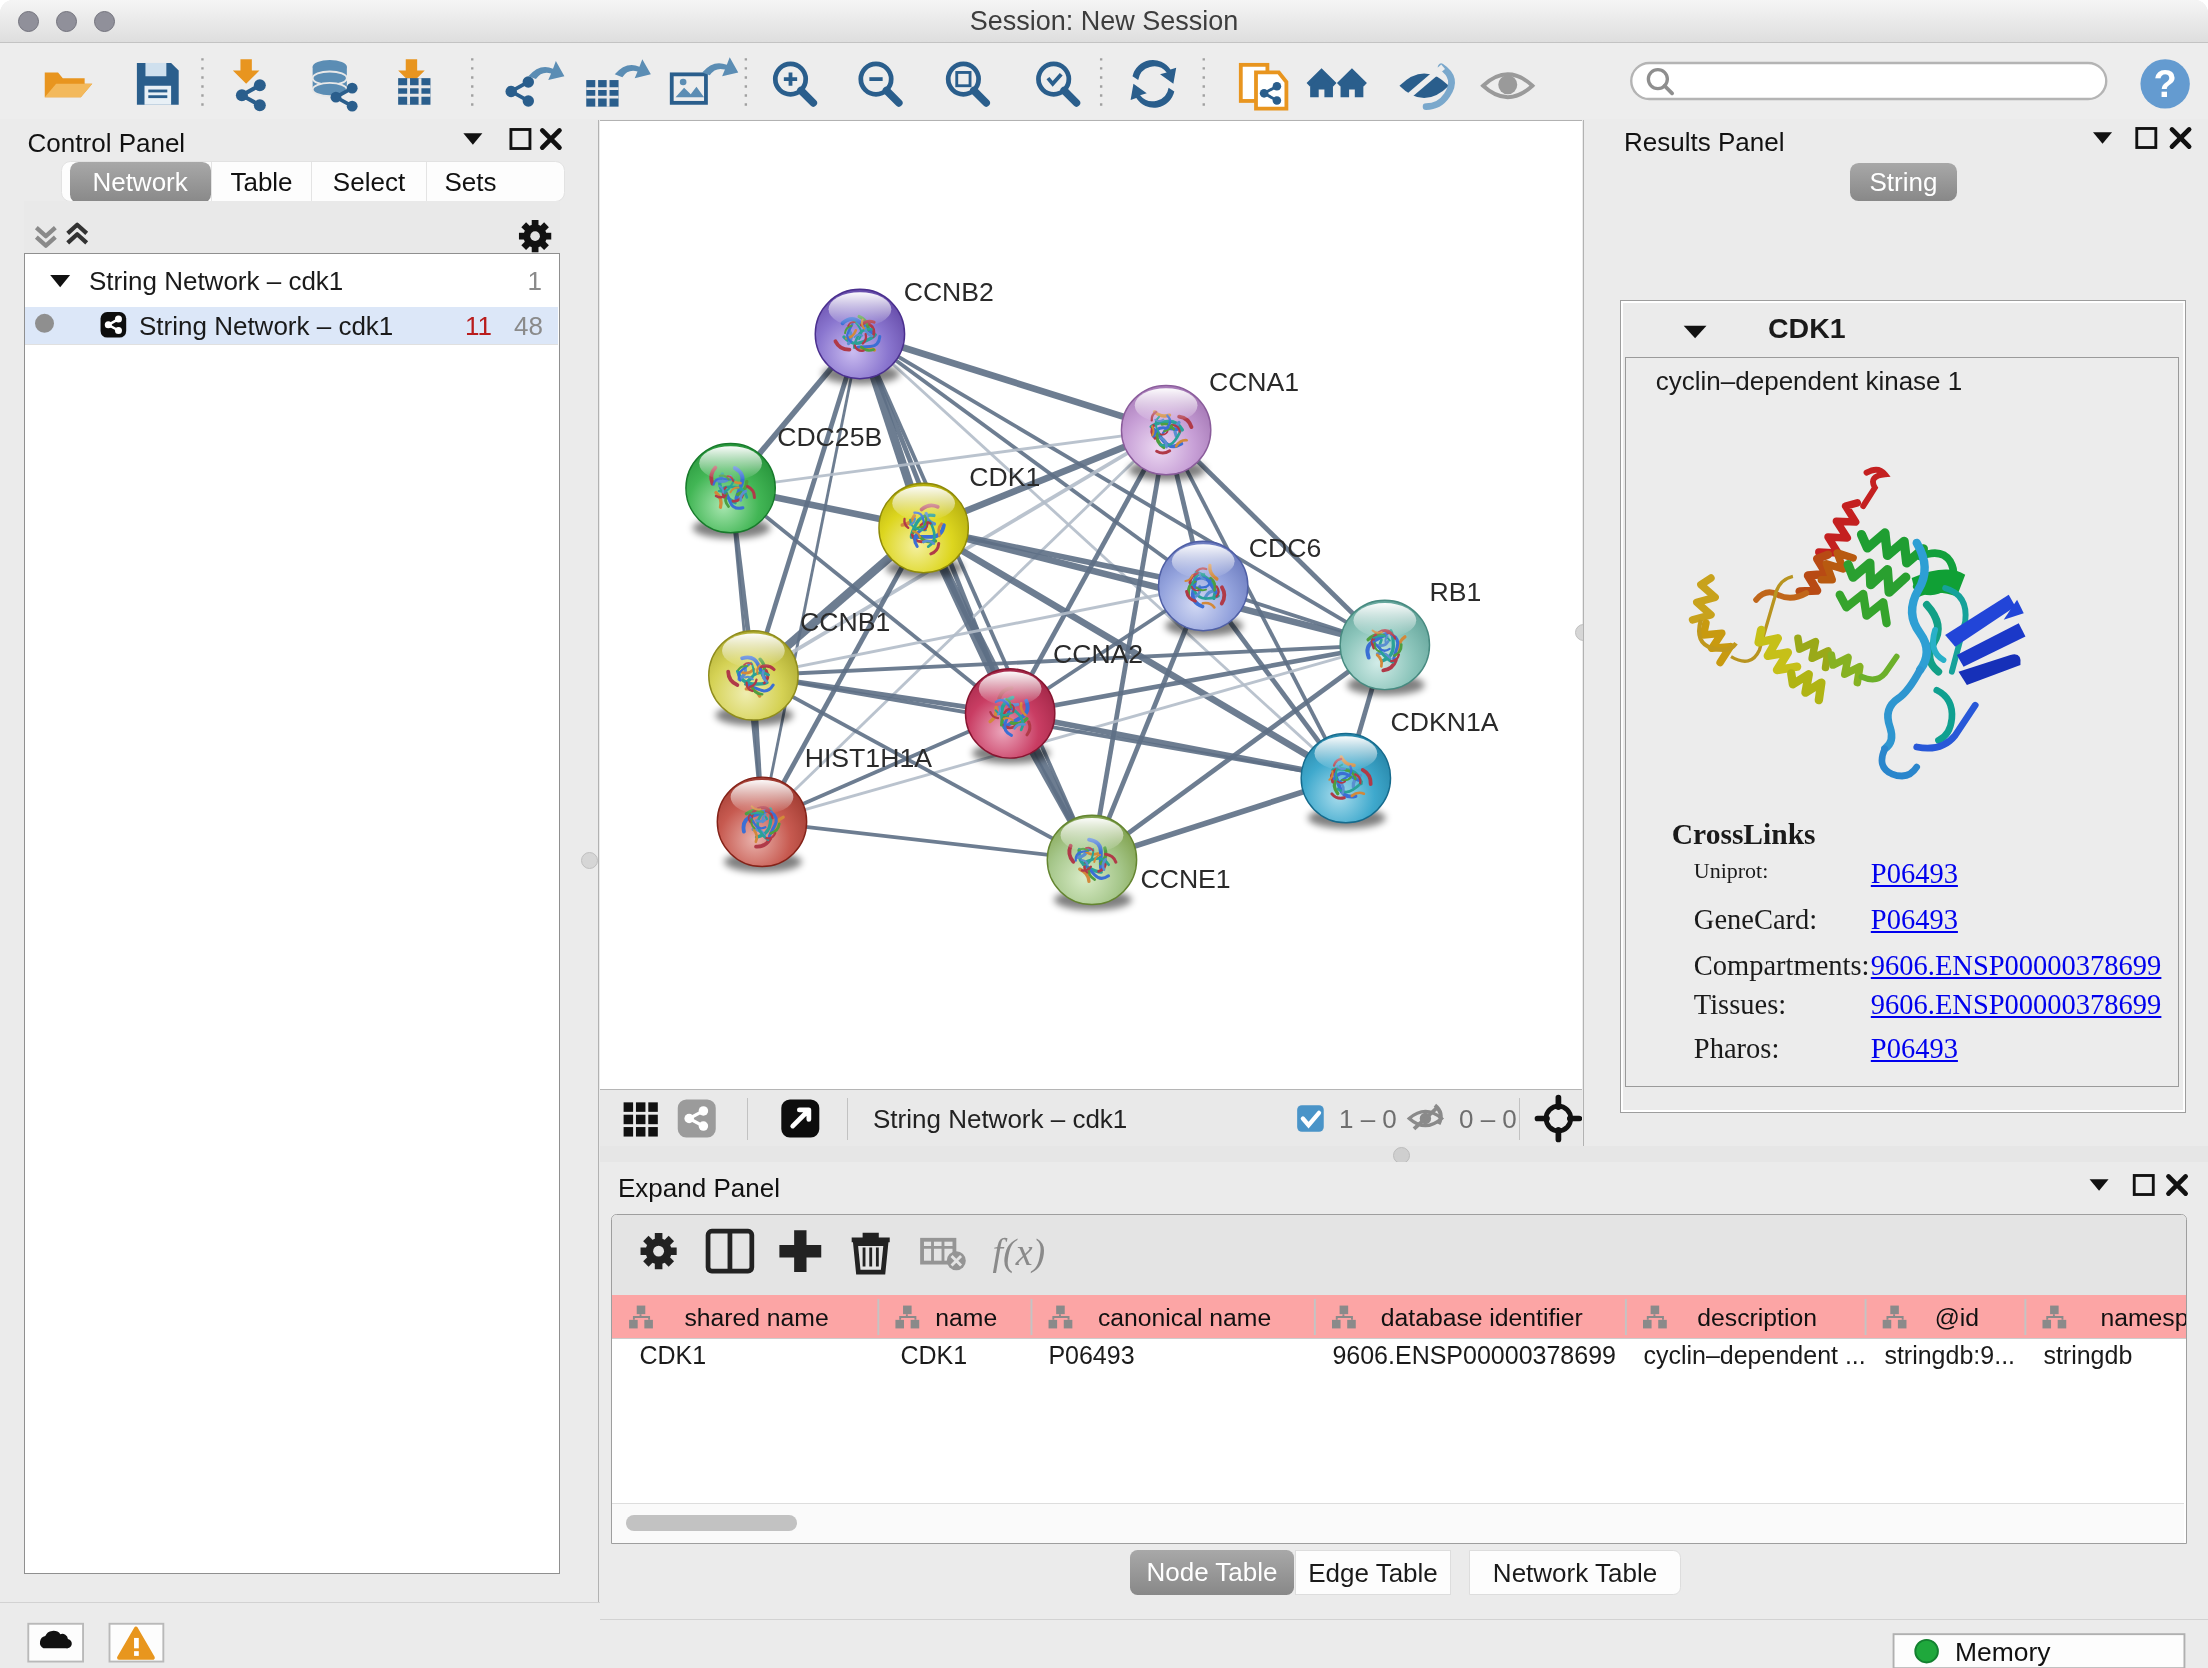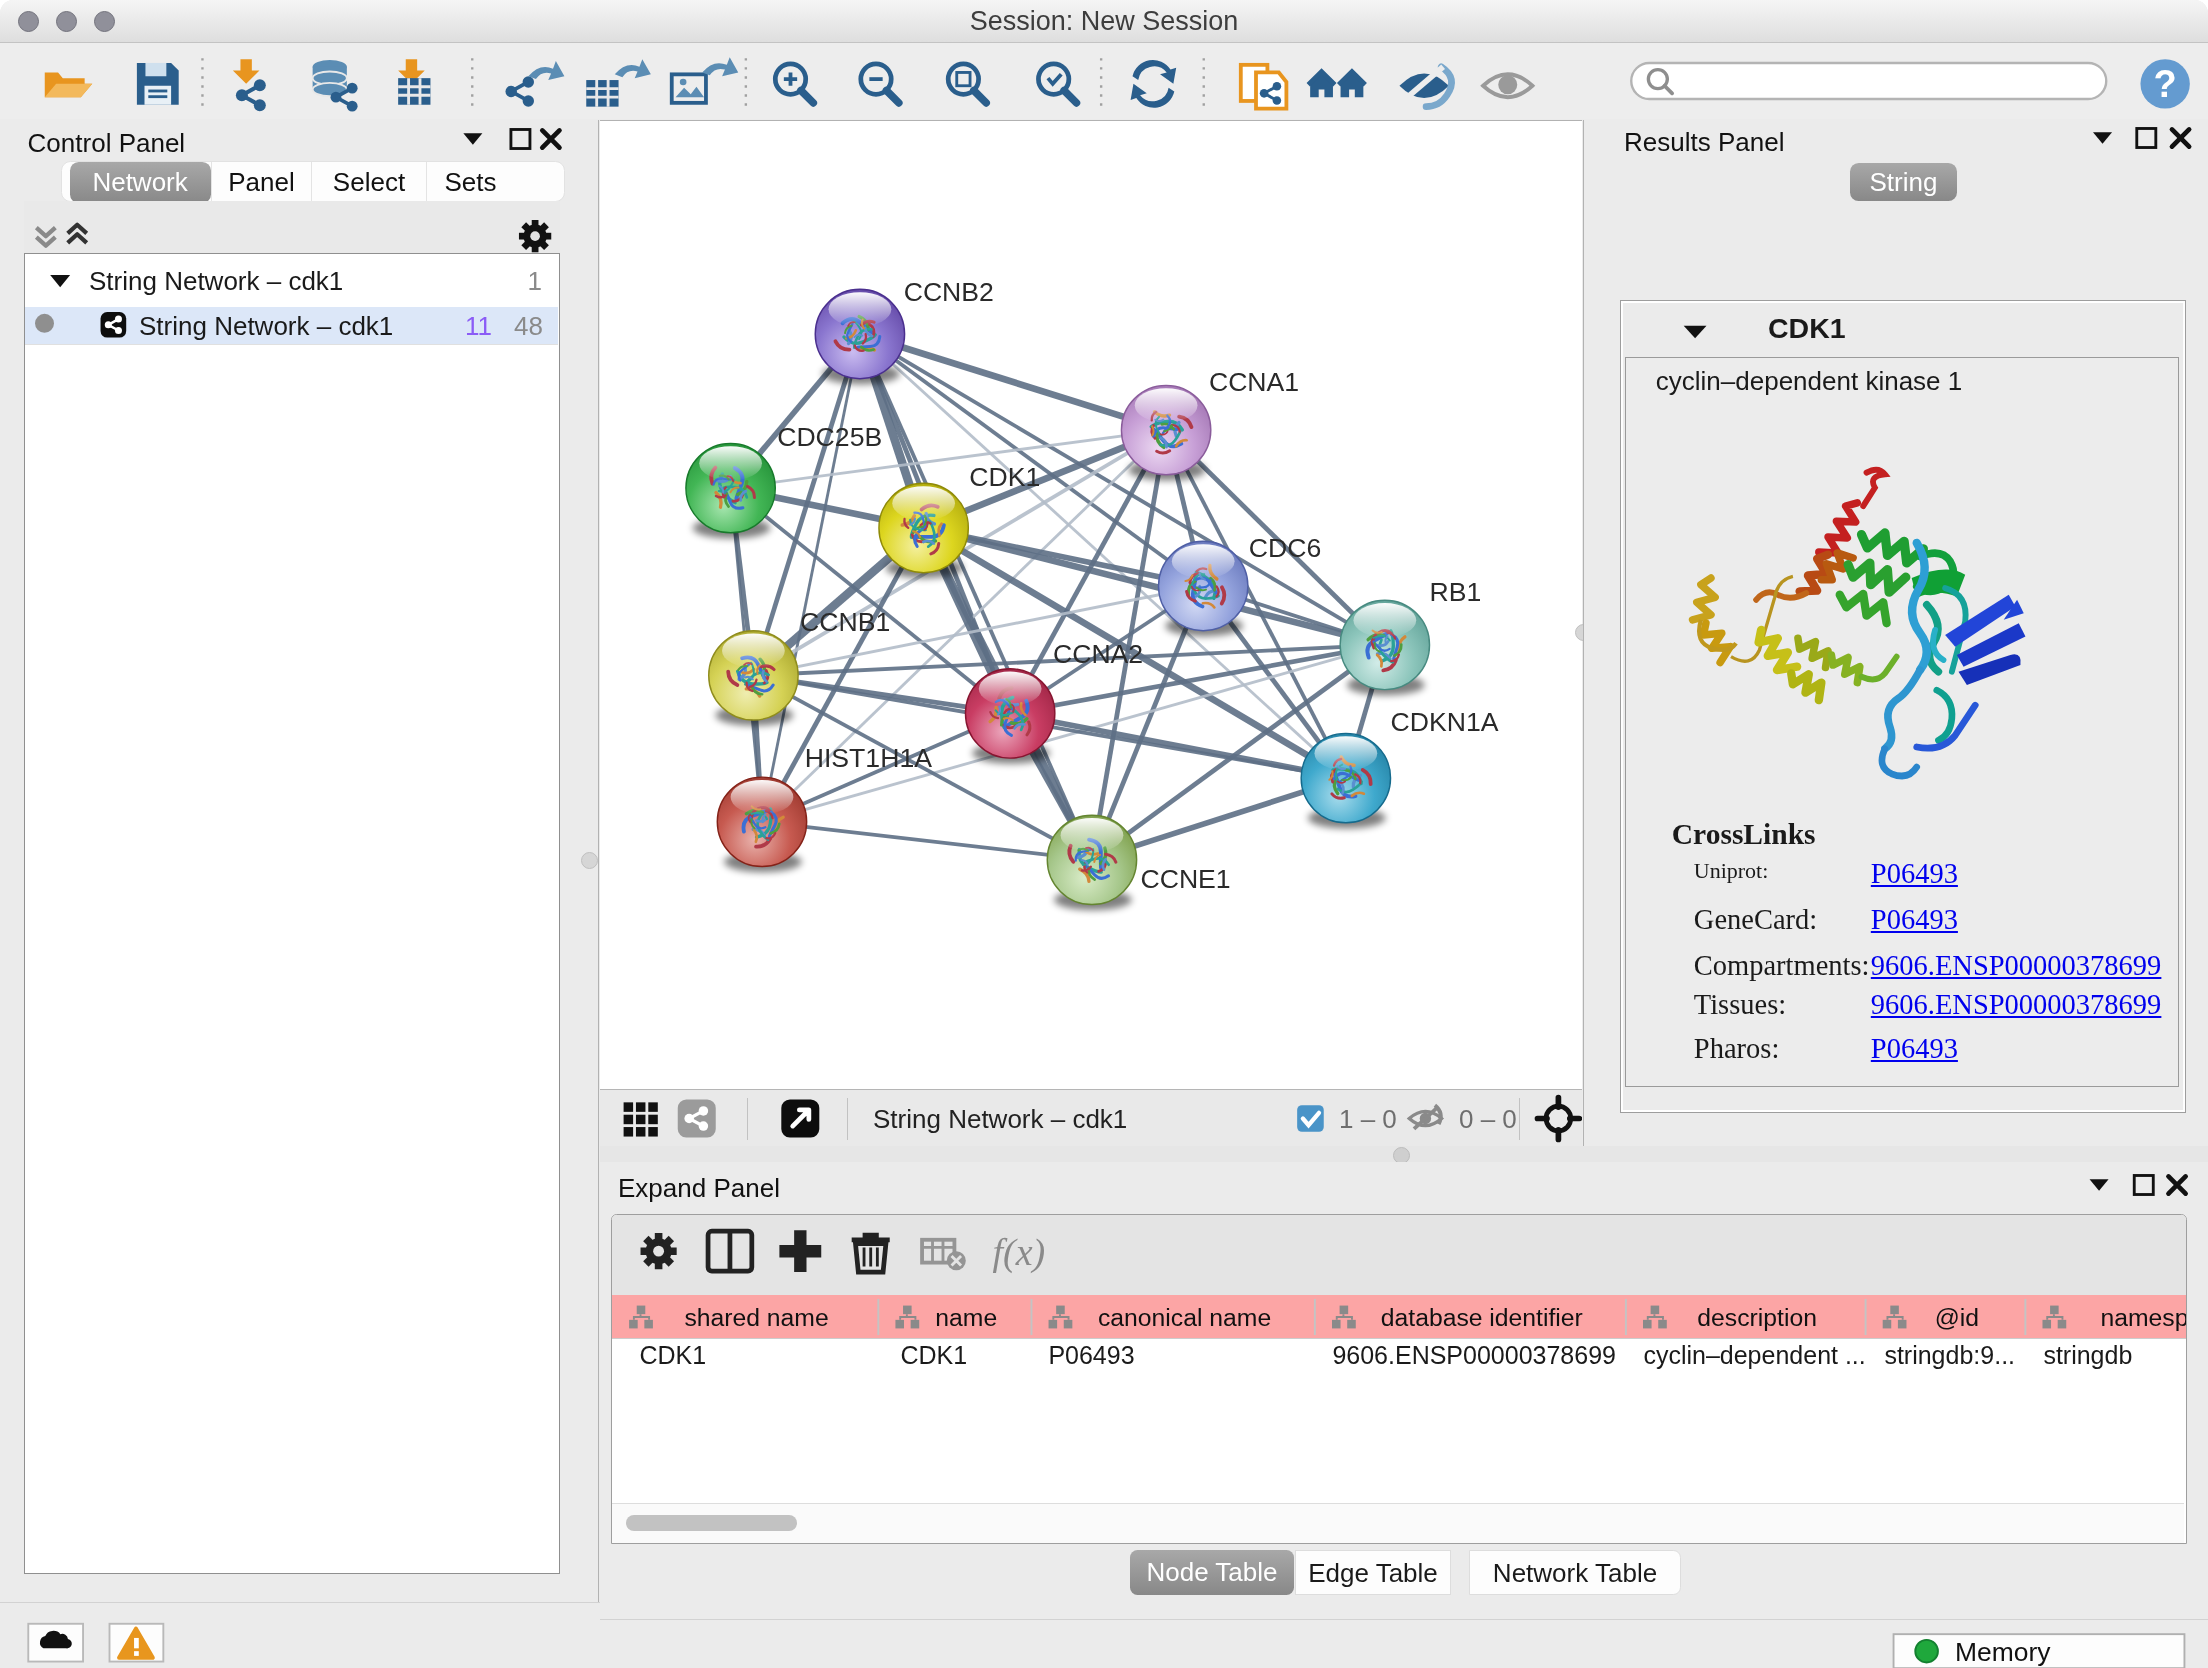--- a/index.html
+++ b/index.html
@@ -195,21 +195,21 @@
     <div class="phead" style="position:absolute;left:27.6px;top:7.6px;">Control Panel</div>
     <div>
         <svg width="666" height="46" viewBox="0 0 700 48" style="position:absolute;left:0;top:-3.8px;pointer-events:none;">
           <path d="M487,18 h20 l-10,12 z" fill="#111"></path>
           <rect x="537" y="14" width="20" height="20" fill="none" stroke="#111" stroke-width="3"></rect>
           <path d="M570,15 l18,18 M570,33 l18,-18" stroke="#111" stroke-width="5" stroke-linecap="round"></path>
         </svg>
       </div>
     <div class="ctabbar">
       <div class="ctab tabgray" style="left:7.6px;width:141px;border-radius:8.6px;">Network</div>
-      <div class="ctab tabwhite" style="left:149px;width:99px;border-left:1px solid #e4e4e4;">Panel</div>
+      <div class="ctab tabwhite" style="left:149px;width:99px;border-left:1px solid #e4e4e4;">Table</div>
       <div class="ctab tabwhite" style="left:249px;width:114px;border-left:1px solid #e4e4e4;">Select</div>
       <div class="ctab tabwhite" style="left:364px;width:87px;border-left:1px solid #e4e4e4;">Sets</div>
     </div>
     <div style="position:absolute;left:24px;top:81px;width:536px;height:52px;background:#e9e9e9;"></div>
     <svg width="599" height="171" viewBox="0 0 630 180" style="position:absolute;left:0;top:81px;">
         <path d="M38,28 l10,9 10,-9 M38,38 l10,9 10,-9" stroke="#8a8a8a" stroke-width="4.5" fill="none" stroke-linejoin="round"></path>
         <path d="M71,44 l10,-9 10,9 M71,34 l10,-9 10,9" stroke="#333" stroke-width="4.5" fill="none" stroke-linejoin="round"></path>
         <circle cx="563" cy="37" r="12.2" fill="#111"></circle>
         <line x1="571.5" y1="37.0" x2="580.0" y2="37.0" stroke="#111" stroke-width="7.1"></line>
         <line x1="569.0" y1="43.0" x2="575.0" y2="49.0" stroke="#111" stroke-width="7.1"></line>
@@ -219,21 +219,21 @@
         <line x1="557.0" y1="31.0" x2="551.0" y2="25.0" stroke="#111" stroke-width="7.1"></line>
         <line x1="563.0" y1="28.5" x2="563.0" y2="20.0" stroke="#111" stroke-width="7.1"></line>
         <line x1="569.0" y1="31.0" x2="575.0" y2="25.0" stroke="#111" stroke-width="7.1"></line>
         <circle cx="563" cy="37" r="5.1" fill="#e3e3e3"></circle>
       </svg>
     <div class="whitebox">
       <div style="position:absolute;left:0;top:53px;width:533px;height:37px;background:#dce7f8;border-bottom:1px solid #e0e0e0;"></div>
       <div style="position:absolute;left:64px;top:12.4px;font-size:26px;">String Network – cdk1</div>
       <div style="position:absolute;right:17px;top:12.4px;font-size:26px;color:#8a8a8a;">1</div>
       <div style="position:absolute;left:114px;top:57px;font-size:26px;">String Network – cdk1</div>
-      <div style="position:absolute;right:67px;top:57px;font-size:26px;color:#8b5cf6;">11</div>
+      <div style="position:absolute;right:67px;top:57px;font-size:26px;color:#b91c1c;">11</div>
       <div style="position:absolute;right:16px;top:57px;font-size:26px;color:#8a8a8a;">48</div>
       <svg width="533" height="152" viewBox="0 0 560 160" style="position:absolute;left:0;top:0;">
           <path d="M26,22 h21 l-10.5,13 z" fill="#111"></path>
           <circle cx="20" cy="73" r="10" fill="#8f8f8f"></circle>
           <rect x="79" y="61" width="27" height="27" rx="7" fill="#0d0d0d"></rect>
           <g transform="translate(92.5,74.5) scale(0.67)">
             <circle cx="-8" cy="0" r="5.5" fill="#fff"></circle>
             <circle cx="8" cy="-9" r="5.5" fill="#fff"></circle>
             <circle cx="8" cy="9" r="5.5" fill="#fff"></circle>
             <path d="M-8,0 L8,-9 M-8,0 L8,9" stroke="#fff" stroke-width="4"></path>

